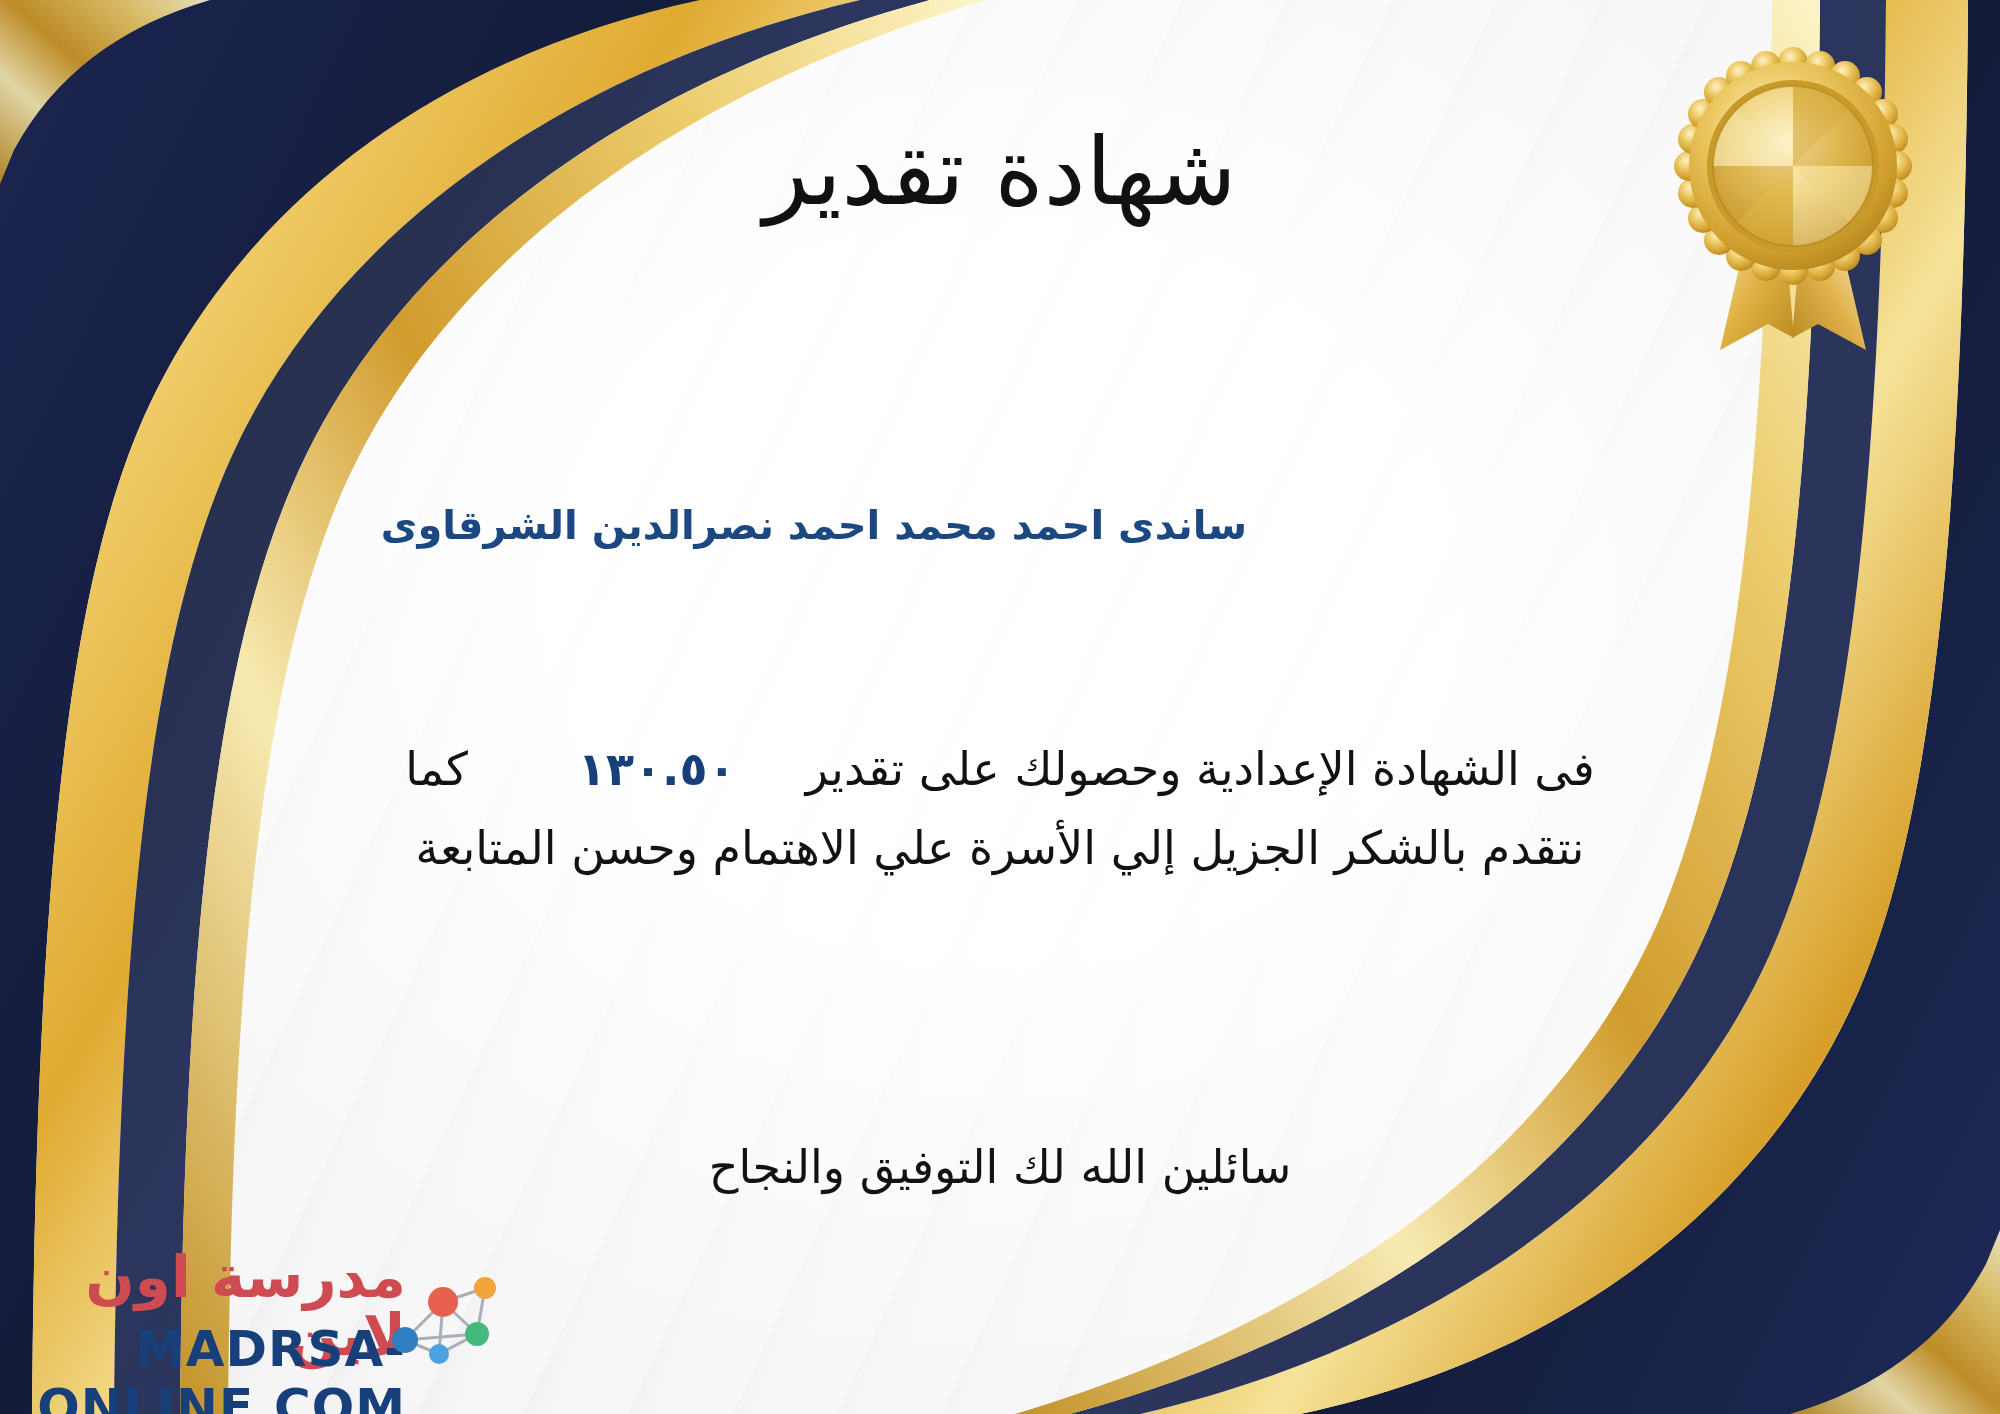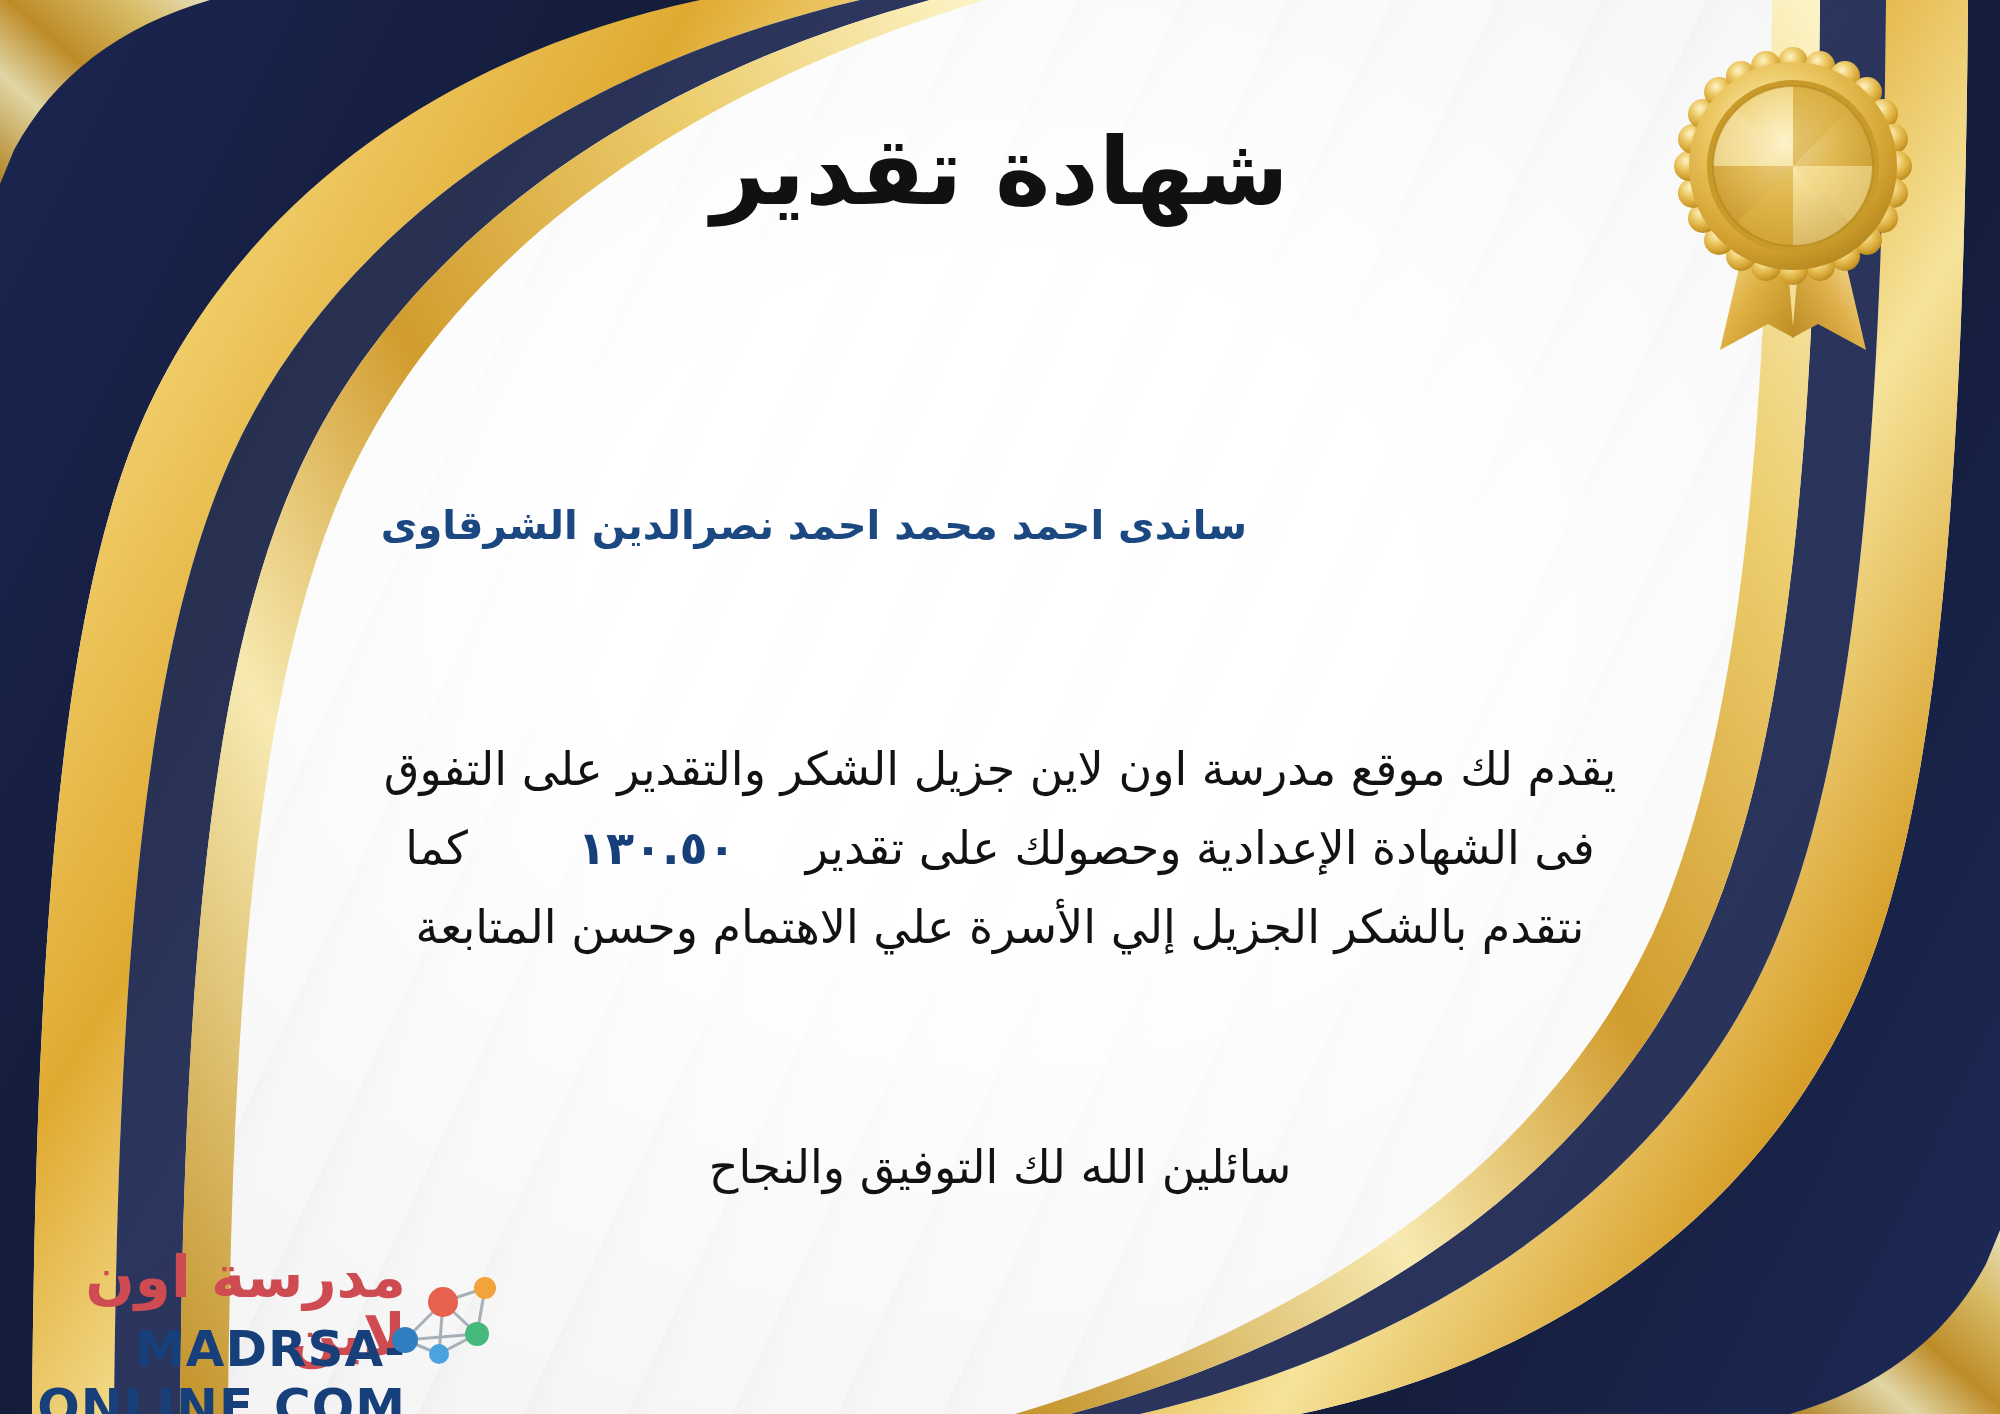--- a/index.html
+++ b/index.html
@@ -30,21 +30,21 @@
   }
 
   .edge-svg{position:absolute;top:0;left:0;width:2000px;height:1414px;pointer-events:none;}
 
   
   #medal{position:absolute;top:38px;right:82px;width:250px;height:330px;}
 
   
   #title{
     position:absolute;top:120px;left:0;width:2000px;text-align:center;
-    font-size:94px;font-weight:700;color:#111111;letter-spacing:1px;
+    font-size:94px;font-weight:400;color:#111111;letter-spacing:1px;
     line-height:1.1;
   }
   #student-name{
     position:absolute;top:502px;left:0;width:1628px;text-align:center;
     font-size:74px;font-weight:700;color:#1c4882;line-height:1.15;
     white-space:nowrap;
   }
   #body-block{
     position:absolute;top:730px;left:170px;width:1660px;text-align:center;
     font-size:46px;font-weight:400;color:#121212;line-height:1.72;
@@ -228,21 +228,20 @@
         </g>
       </g>
     </svg>
   </div>
 
   <div id="title">شهادة تقدير</div>
 
   <div id="student-name" style="font-size: 40px;">ساندى احمد محمد احمد نصرالدين الشرقاوى</div>
 
   <div id="body-block">
-    <span class="body-line">يقدم لك موقع مدرسة اون لاين جزيل الشكر  والتقدير على التفوق</span>
     <span class="body-line"><span>فى الشهادة الإعدادية وحصولك على تقدير</span><span class="gap"></span><span class="grade-value">١٣٠.٥٠</span><span class="gap"></span><span>كما</span></span>
     <span class="body-line">نتقدم  بالشكر الجزيل إلي الأسرة علي الاهتمام وحسن المتابعة</span>
   </div>
 
   <div id="closing">سائلين الله لك التوفيق  والنجاح</div>
 
   <div id="brand">
     <div id="brand-ar">مدرسة اون لاين</div>
     <div id="brand-url">MADRSA-ONLINE.COM</div>
     <div id="brand-mark">

